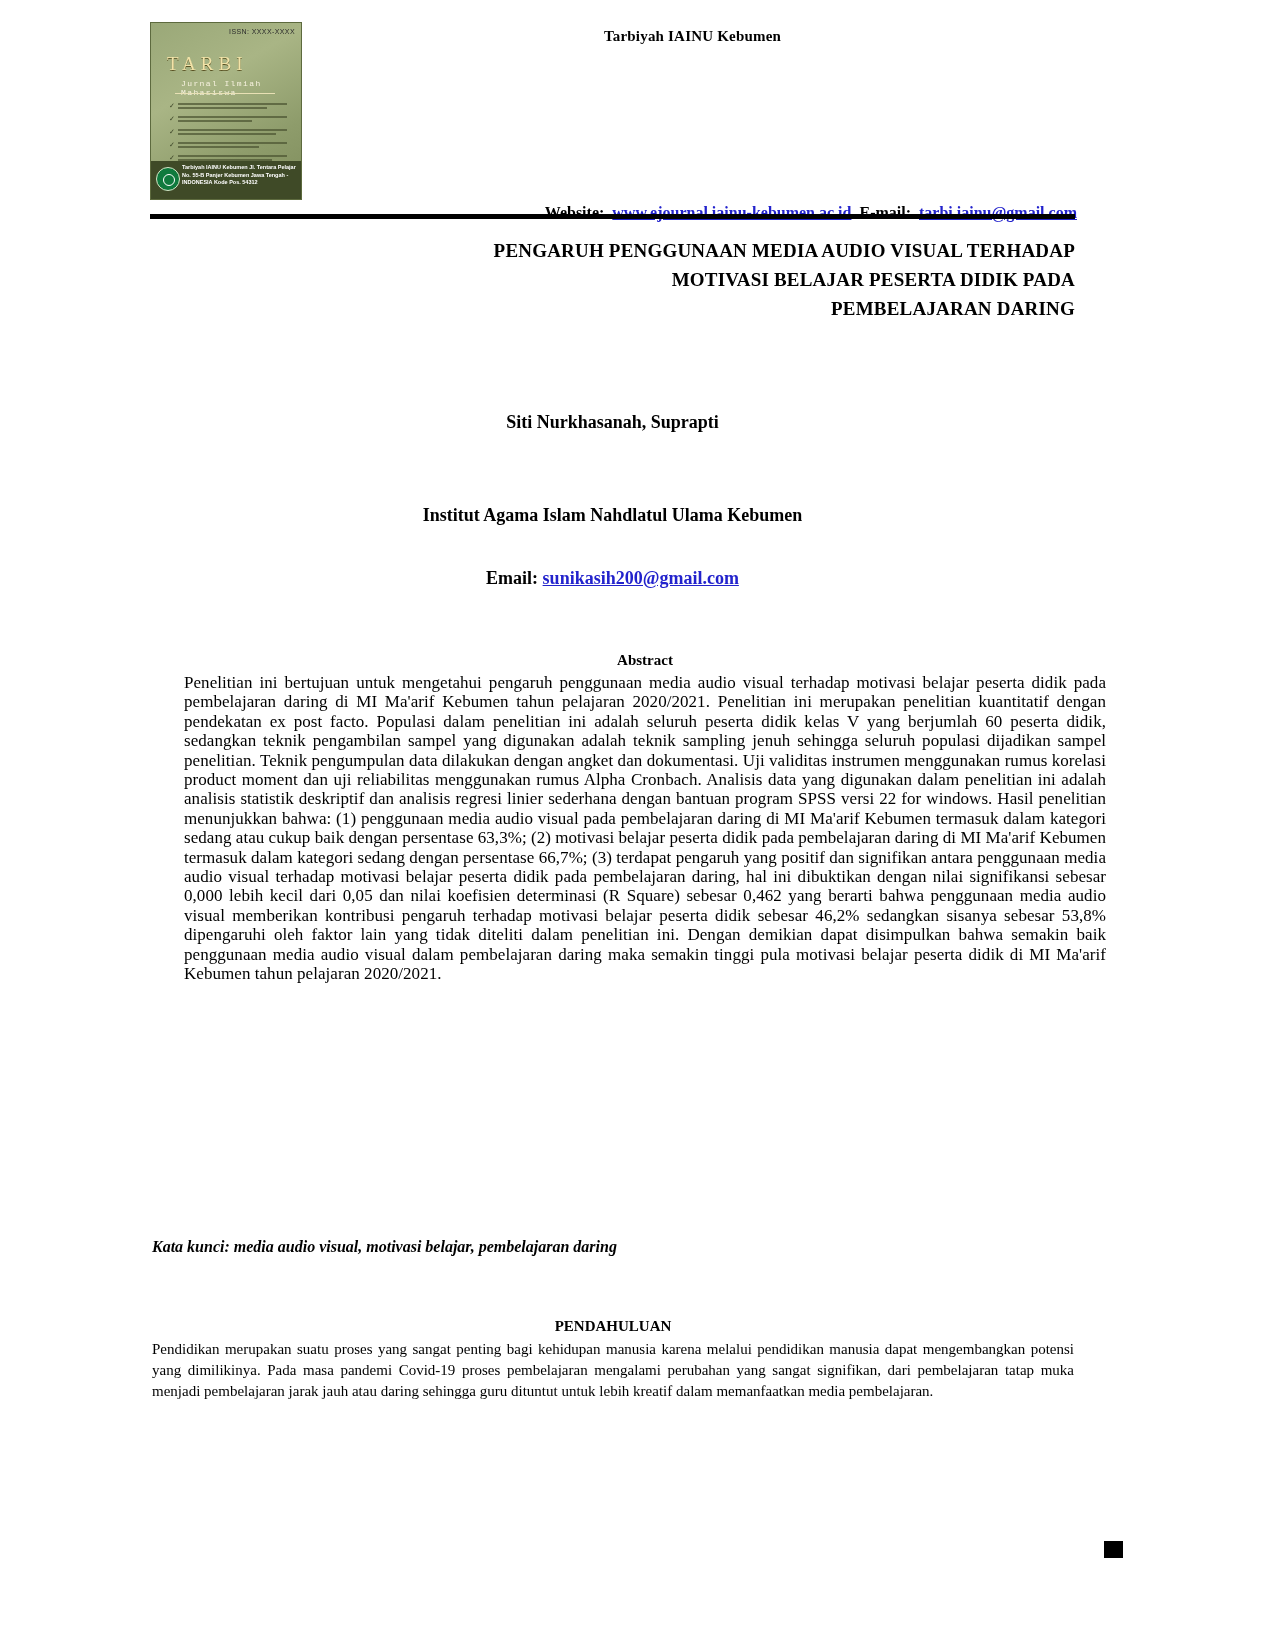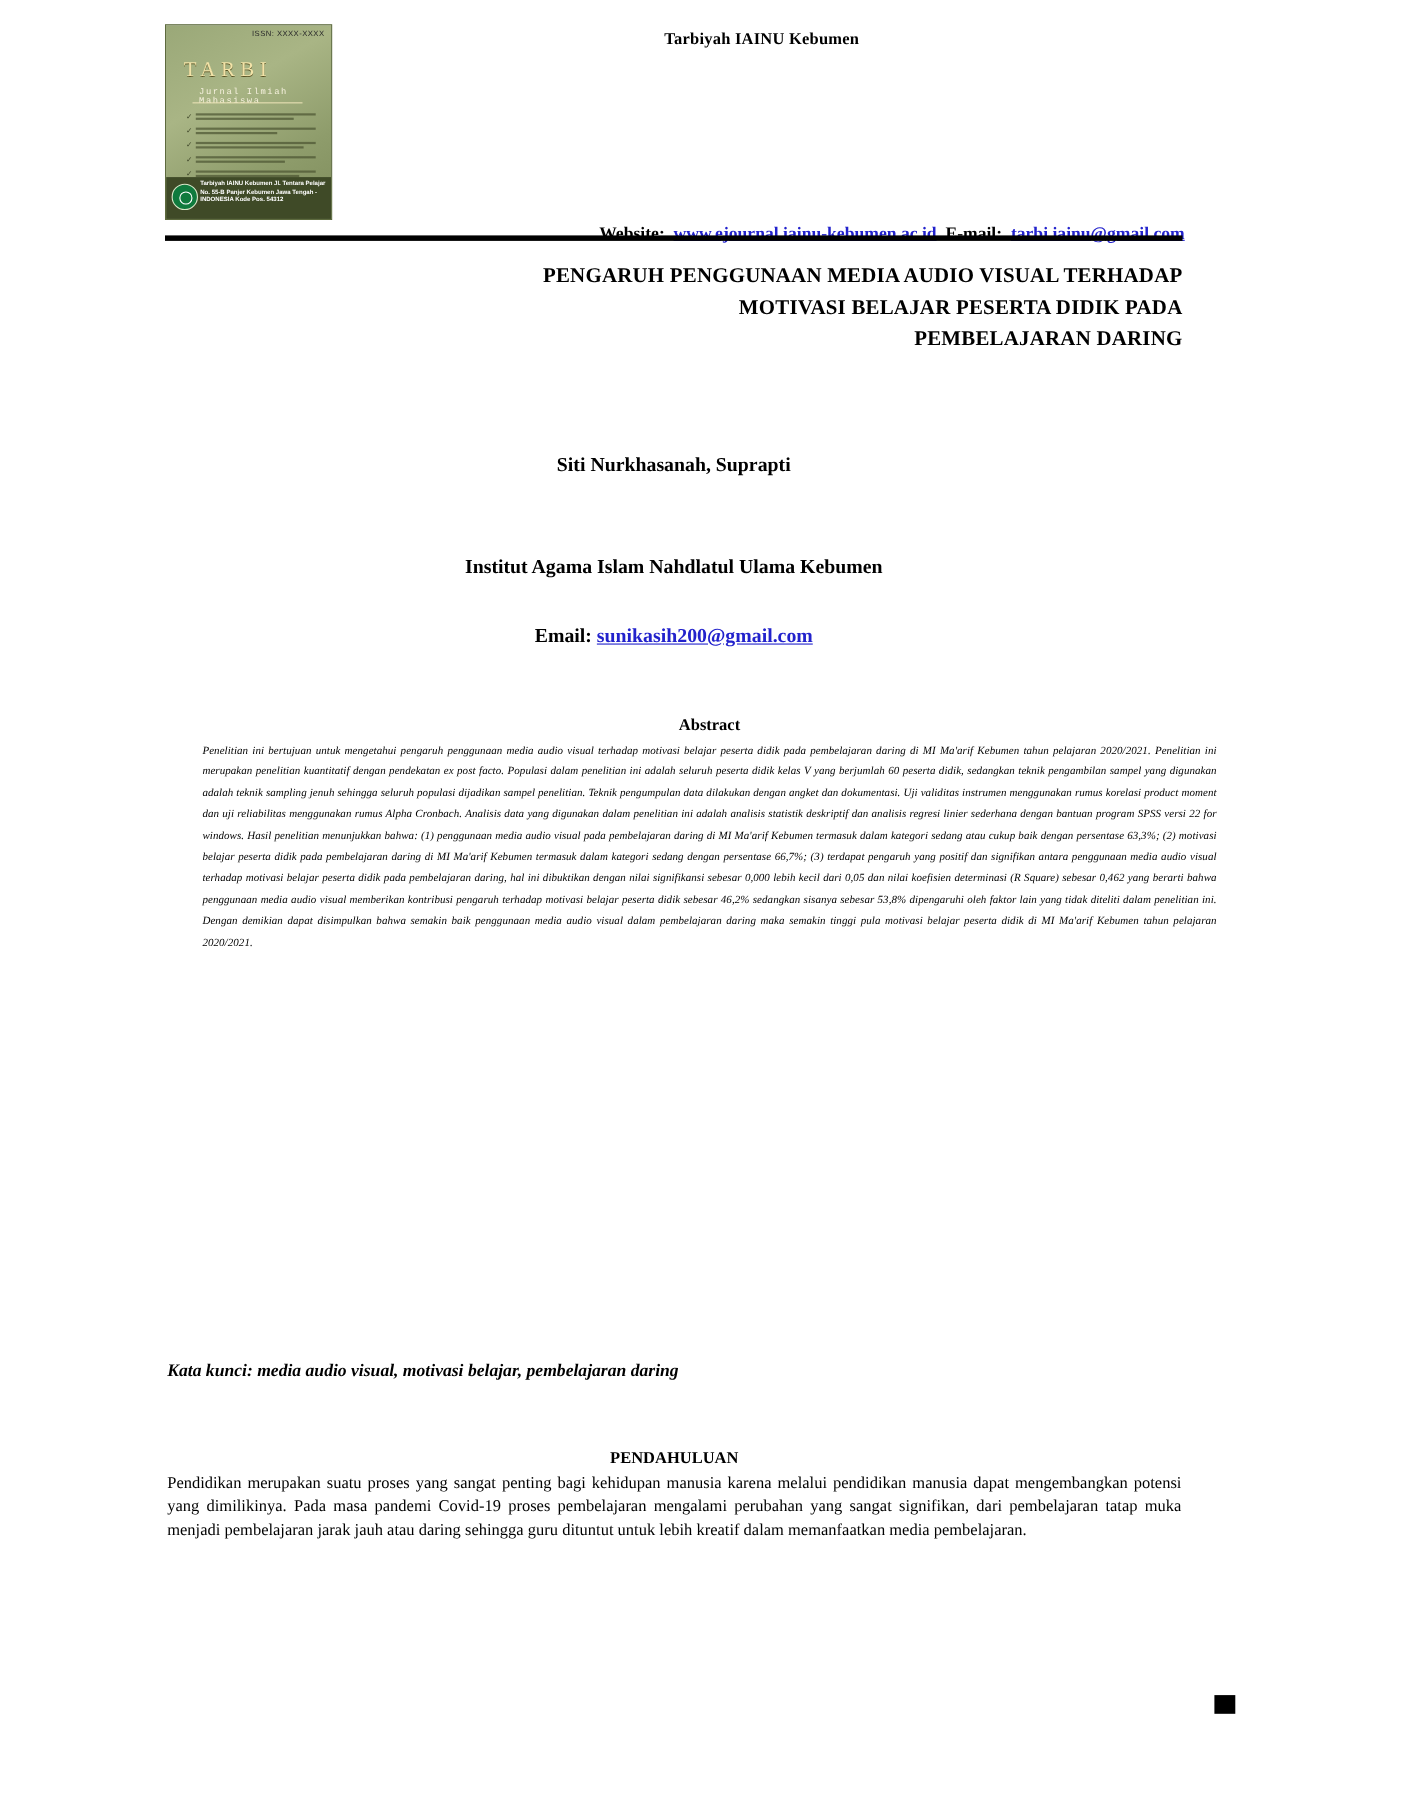--- a/index.html
+++ b/index.html
@@ -243,24 +243,23 @@
     margin: 0 0 4px 0;
   }
   .abstract-wrap {
     position: absolute;
     left: 168px;
     top: 652px;
     width: 922px;
     margin-left: 16px;
   }
   .abstract-body {
-    font-size: 10px;
+    font-size: 17px;
     line-height: 19.4px;
     text-align: justify;
-    font-style: italic;
     letter-spacing: .05px;
   }
   .keywords {
     position: absolute;
     left: 152px;
     top: 1238px;
     width: 922px;
     font-weight: bold;
     font-style: italic;
     font-size: 16px;

